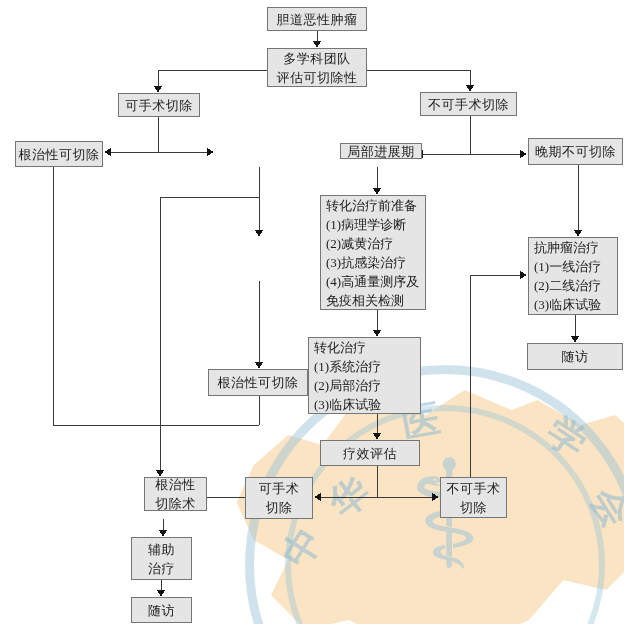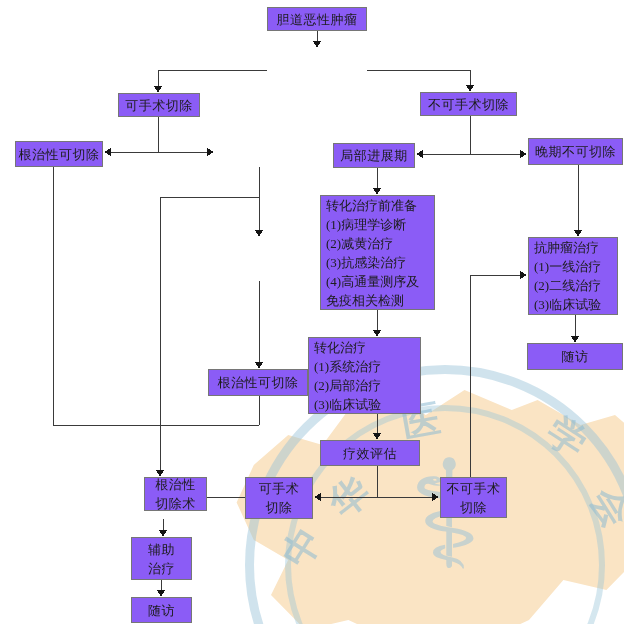--- a/index.html
+++ b/index.html
@@ -2,21 +2,21 @@
 <html><head>
 <meta charset="utf-8">
 <style>
   html,body{margin:0;padding:0;background:#fff;}
   .stage{
     position:relative;width:624px;height:624px;background:#ffffff;overflow:hidden;
     font-family:"Liberation Serif","DejaVu Serif",serif;color:#1c1c1c;
   }
   
   .box{
-    position:absolute;box-sizing:border-box;background:#8b5cf6;
+    position:absolute;box-sizing:border-box;background:#e5e5e5;
     border:1px solid #767676;z-index:3;
     display:flex;flex-direction:column;justify-content:center;align-items:center;
     font-size:13px;line-height:19px;letter-spacing:.5px;text-align:center;
   }
   .box.left{align-items:flex-start;text-align:left;padding:0 2px 0 5px;letter-spacing:0;}
   .bl{white-space:nowrap;}
   
   svg.connectors{position:absolute;left:0;top:0;z-index:2;shape-rendering:crispEdges;}
   svg.connectors line{stroke:#3a3a3a;stroke-width:1;}
   svg.connectors polygon{fill:#141414;}
@@ -126,43 +126,47 @@
     <polygon points="159,530 167,530 163,537"></polygon>
 
     <line x1="161" y1="580" x2="161" y2="592"></line>
     <polygon points="157,590 165,590 161,597"></polygon>
   </svg>
 
   <div class="box" style="left:267px;top:7px;width:100px;height:24px">
     <div class="bl">胆道恶性肿瘤</div>
   </div>
 
+  <div class="box" style="left:267px;top:48px;width:100px;height:39px">
+    <div class="bl">多学科团队</div>
+    <div class="bl">评估可切除性</div>
+  </div>
 
   <div class="box" style="left:118px;top:93px;width:82px;height:24px">
     <div class="bl">可手术切除</div>
   </div>
 
   <div class="box" style="left:420px;top:92px;width:97px;height:24px">
     <div class="bl">不可手术切除</div>
   </div>
 
   <div class="box" style="left:15px;top:141px;width:88px;height:26px">
     <div class="bl">根治性可切除</div>
   </div>
 
 
-  <div class="box" style="left:333px;top:143px;width:82px;height:25px">
+  <div class="box" style="left:340px;top:143px;width:82px;height:16px">
     <div class="bl">局部进展期</div>
   </div>
 
   <div class="box" style="left:528px;top:138px;width:95px;height:27px">
     <div class="bl">晚期不可切除</div>
   </div>
 
-  <div class="box left" style="left:320px;top:195px;width:115px;height:115px">
+  <div class="box left" style="left:320px;top:195px;width:106px;height:115px">
     <div class="bl">转化治疗前准备</div>
     <div class="bl">(1)病理学诊断</div>
     <div class="bl">(2)减黄治疗</div>
     <div class="bl">(3)抗感染治疗</div>
     <div class="bl">(4)高通量测序及</div>
     <div class="bl">免疫相关检测</div>
   </div>
 
 
   <div class="box left" style="left:528px;top:237px;width:90px;height:78px">

